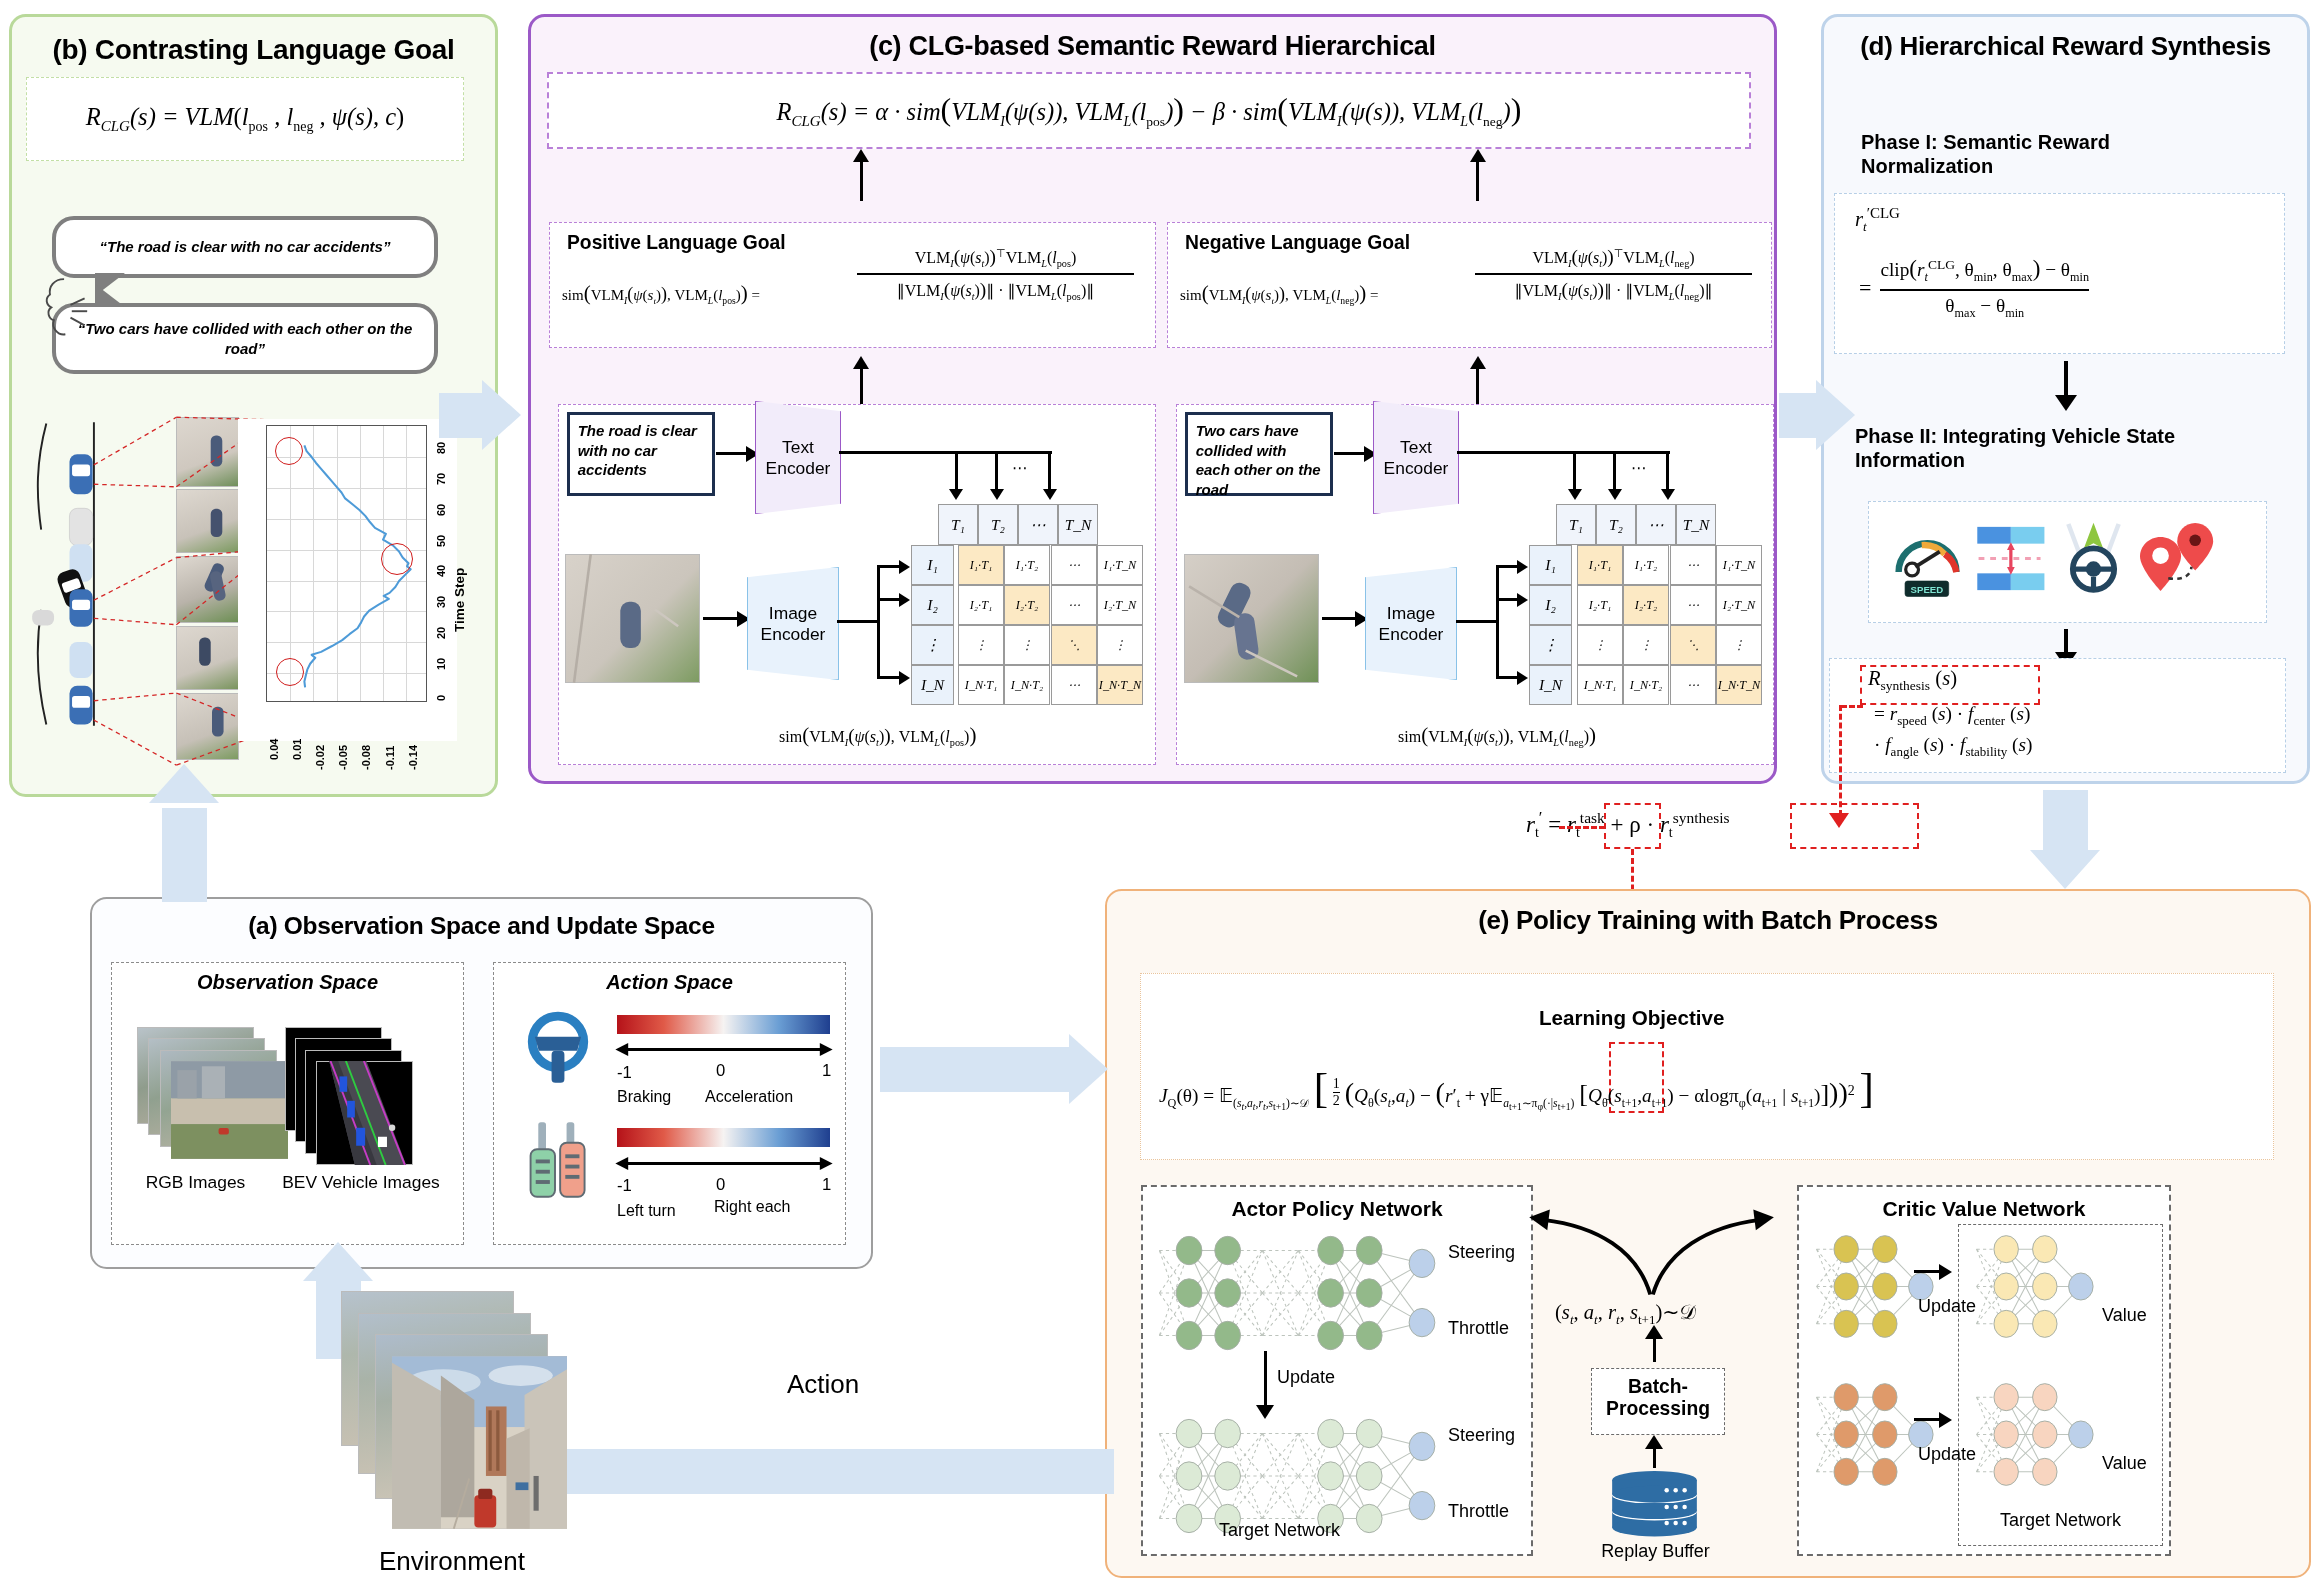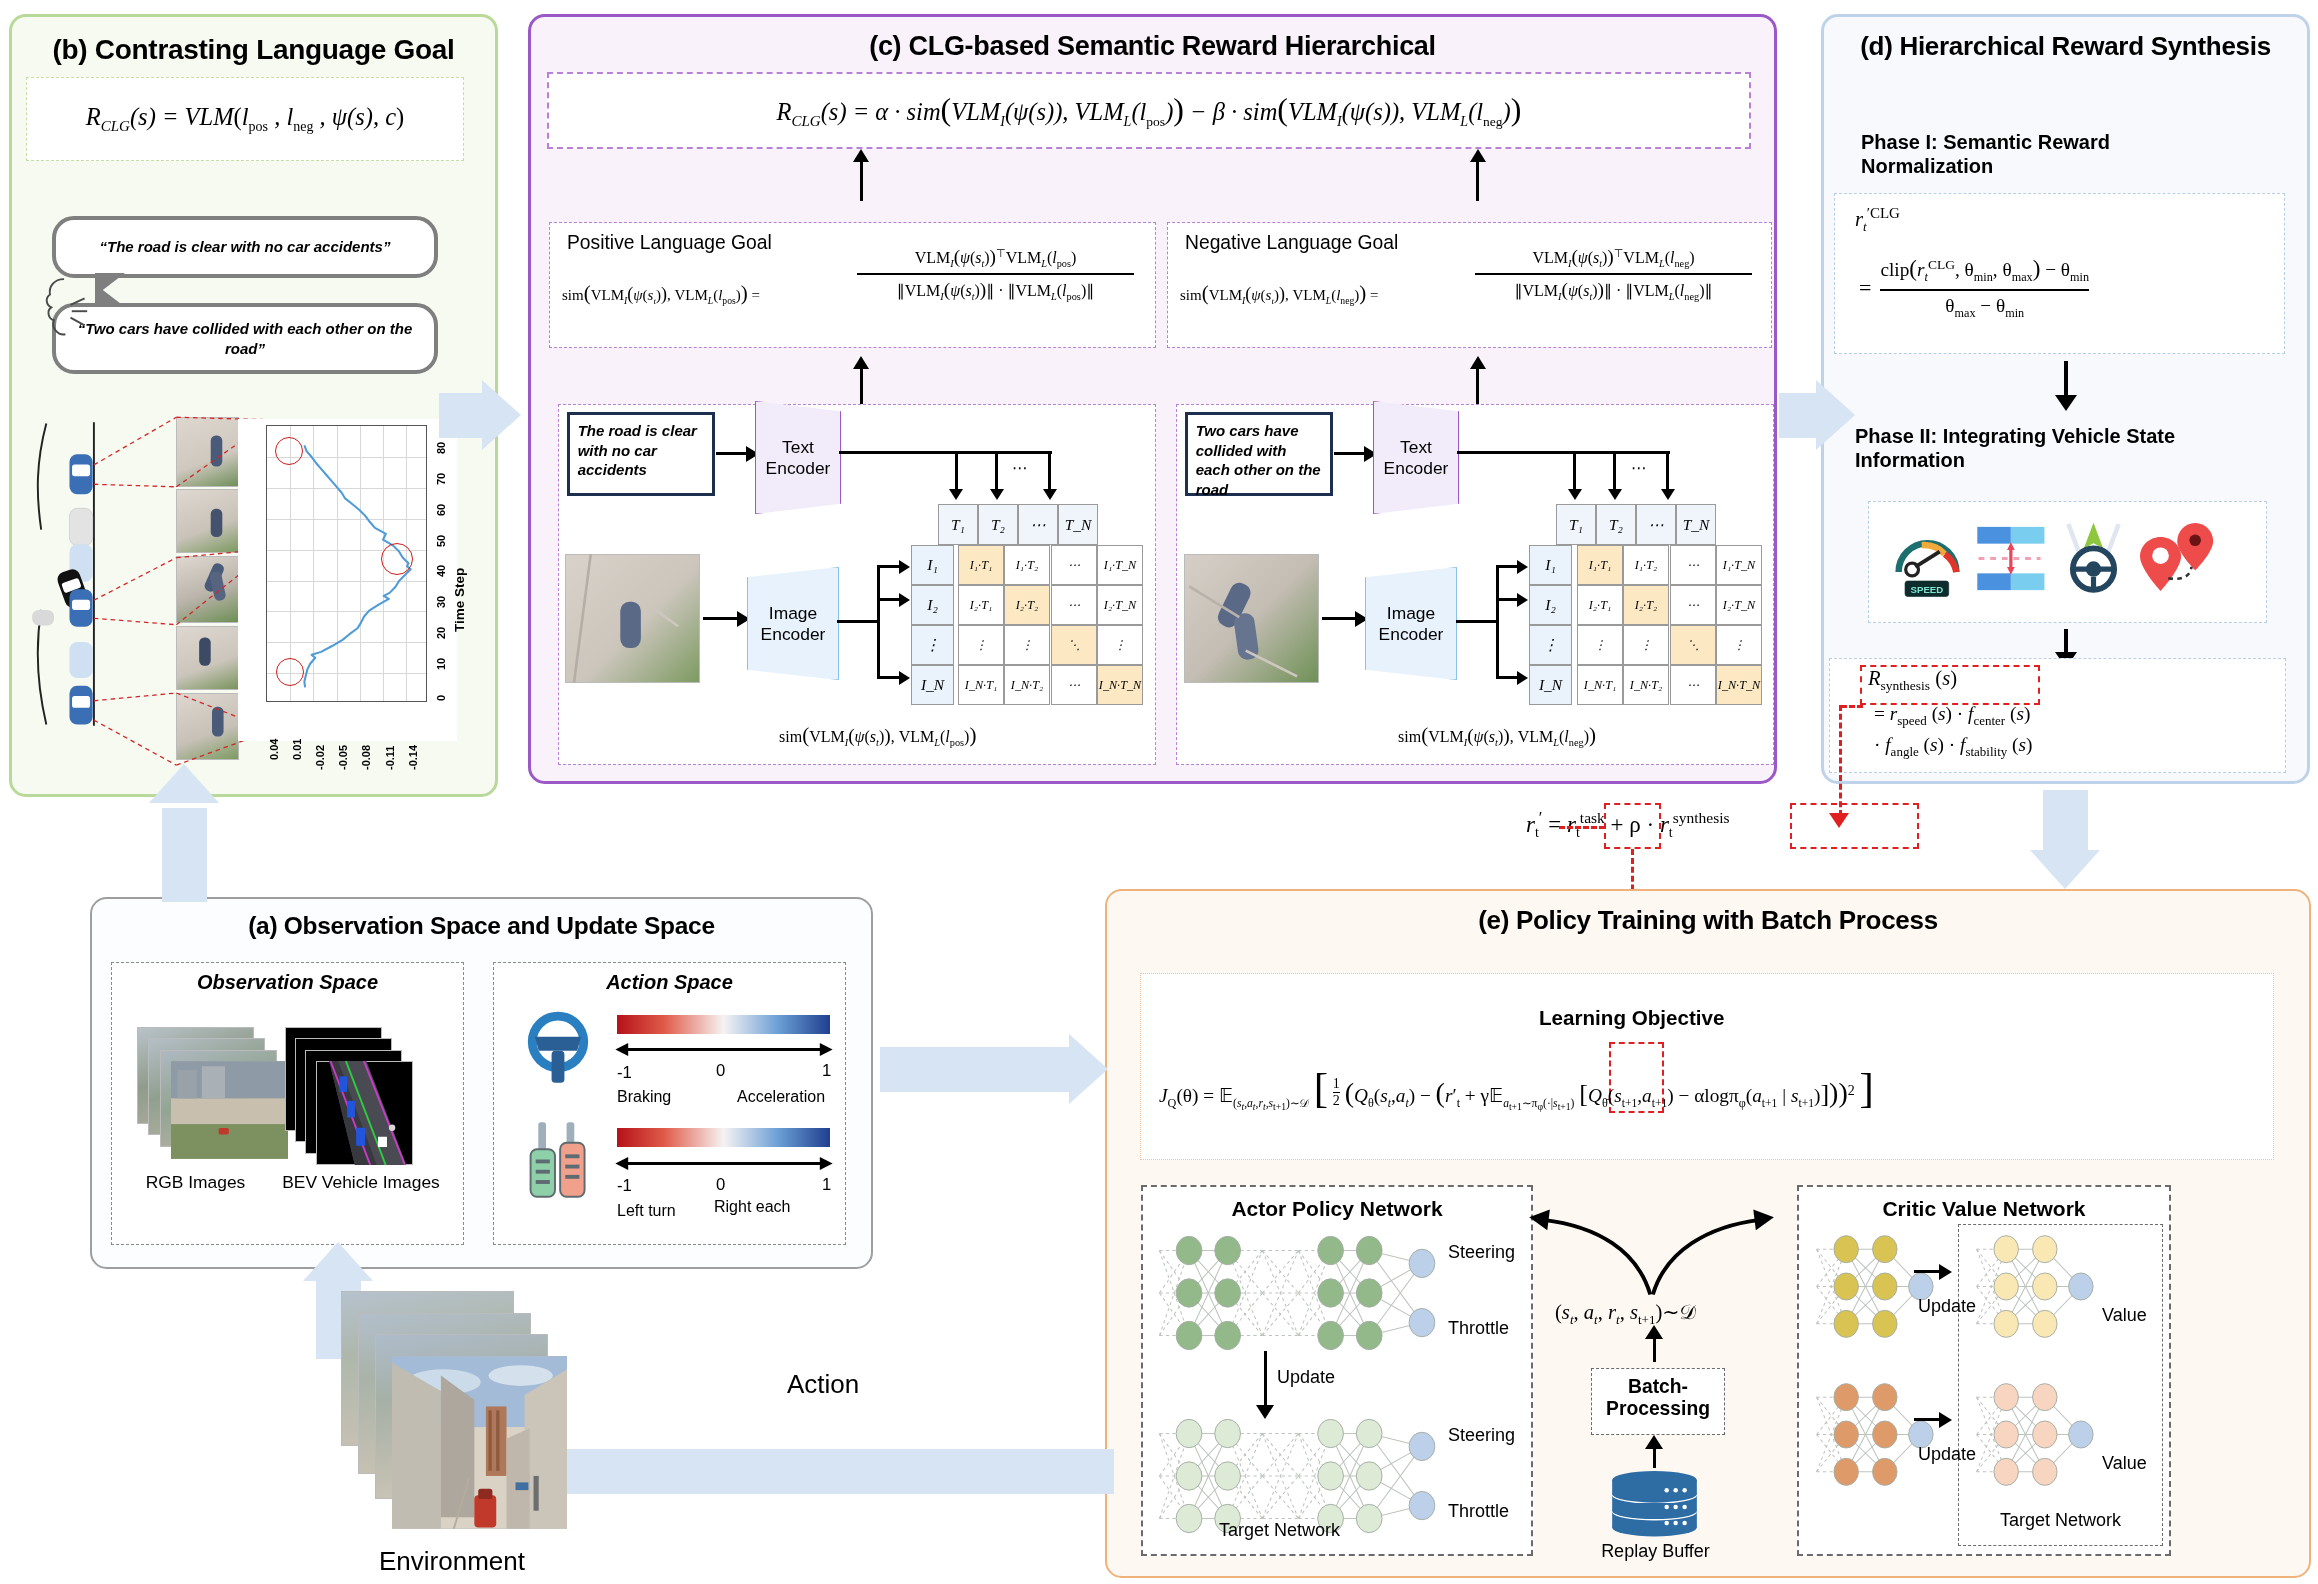--- a/index.html
+++ b/index.html
@@ -37,21 +37,21 @@
   .thumb{position:absolute;box-sizing:border-box;border:0.6px solid #bbb;}
   .redcirc{position:absolute;border:1.9px solid #d01b1b;border-radius:50%;}
 
   
   #panel-c{left:528px;top:14px;width:1249px;height:770px;
            background:#faf2fb;border:3.2px solid #9b59c7;}
   #panel-c .ptitle{font-size:27px;margin-top:14px;}
   #c-formula{left:547px;top:72px;width:1204px;height:77px;
              border:2.6px dashed #b980d8;display:flex;align-items:center;justify-content:center;}
   .sub-dash{position:absolute;box-sizing:border-box;border:1.9px dashed #b980d8;background:#fff;}
-  .sg-title{position:absolute;font-weight:normal;font-size:19.3px;}
+  .sg-title{position:absolute;font-weight:bold;font-size:19.3px;}
   .encoder{position:absolute;display:flex;align-items:center;justify-content:center;
            text-align:center;font-size:17.4px;line-height:1.15;}
   .trap-text{clip-path:polygon(0 0,100% 9%,100% 91%,0 100%);background:#f2ecfa;border:0;}
   .trap-img{clip-path:polygon(0 9%,100% 0,100% 100%,0 91%);background:#e8f2fc;border:0;}
   .tbox{position:absolute;border:1.3px solid #9a9a9a;background:#f0f4fb;
         display:flex;align-items:center;justify-content:center;
         font-family:"Liberation Serif", serif;font-size:15.5px;font-style:italic;box-sizing:border-box;}
   .mcell{position:absolute;border:1.3px solid #9a9a9a;background:#fff;box-sizing:border-box;
          display:flex;align-items:center;justify-content:center;
          font-family:"Liberation Serif", serif;font-size:12.2px;font-style:italic;}
@@ -578,21 +578,21 @@
 <div class="gradbar" style="left:617px;top:1015px;width:213px;"></div>
 <svg style="position:absolute;left:613px;top:1038px;" width="222" height="23" viewBox="0 0 344 36">
   <line x1="16" y1="18" x2="328" y2="18" stroke="#000" stroke-width="5"></line>
   <polygon points="2,18 22,8 22,28" fill="#000"></polygon>
     <polygon points="342,18 322,8 322,28" fill="#000"></polygon>
 </svg>
 <div class="axnum" style="left:617px;top:1063px;">-1</div>
 <div class="axnum" style="left:716px;top:1061px;">0</div>
 <div class="axnum" style="left:822px;top:1061px;">1</div>
 <div class="axcap" style="left:617px;top:1088px;">Braking</div>
-<div class="axcap" style="left:737px;top:1088px;">Acceleration</div>
+<div class="axcap" style="left:705px;top:1088px;">Acceleration</div>
 
 <svg style="position:absolute;left:528px;top:1122px;" width="72" height="84" viewBox="0 0 112 130">
   <rect x="16" y="0" width="12" height="44" rx="4" fill="#9fb0bb"></rect>
   <rect x="60" y="0" width="12" height="34" rx="4" fill="#9fb0bb"></rect>
   <rect x="4" y="42" width="38" height="74" rx="10" fill="#8ed1a8" stroke="#5f6b73" stroke-width="3"></rect>
   <rect x="50" y="32" width="38" height="84" rx="10" fill="#f0a08b" stroke="#5f6b73" stroke-width="3"></rect>
   <rect x="12" y="58" width="22" height="6" fill="#5f6b73"></rect>
     <rect x="12" y="74" width="22" height="6" fill="#5f6b73"></rect>
     <rect x="12" y="90" width="22" height="6" fill="#5f6b73"></rect>
   <rect x="58" y="50" width="22" height="6" fill="#5f6b73"></rect>

